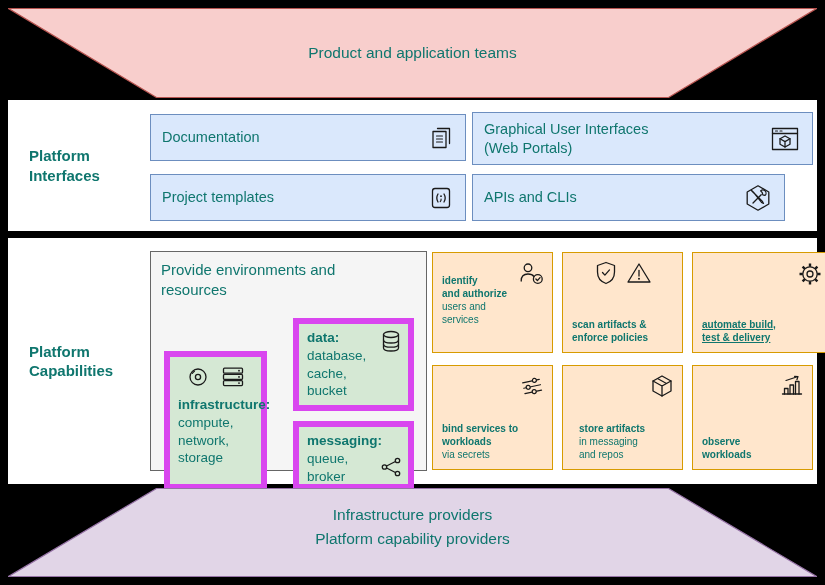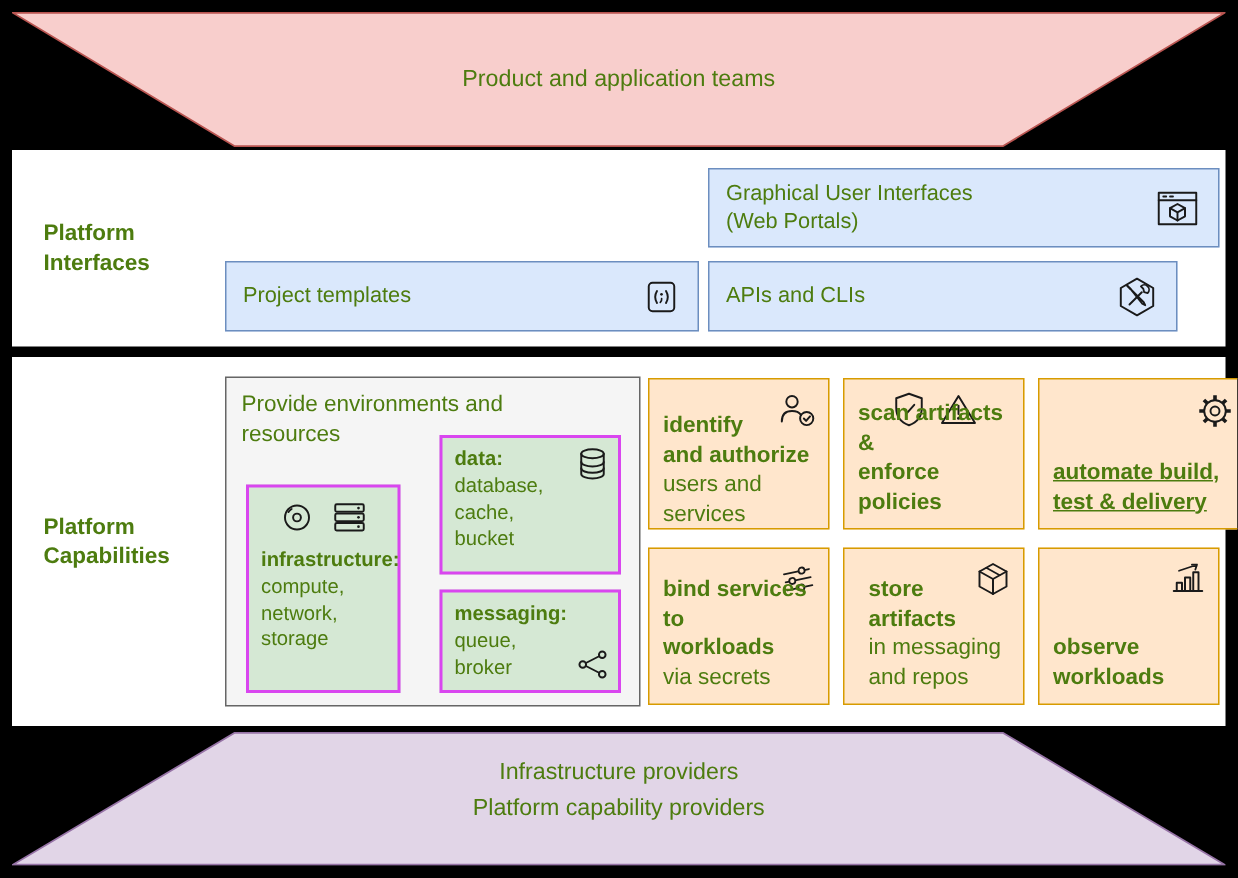--- a/index.html
+++ b/index.html
@@ -1,17 +1,17 @@
 <!DOCTYPE html>
 <html><head>
 <meta charset="utf-8">
 <style>
   html,body { margin:0; padding:0; background:#000; }
   .page { position:relative; width:825px; height:585px; background:#000;
-          font-family:"Liberation Sans", sans-serif; color:#4d7c0f; overflow:hidden; }
+          font-family:"Liberation Sans", sans-serif; color:#0f766e; overflow:hidden; }
 
   .banner { position:absolute; }
   .banner svg { position:absolute; left:0; top:0; }
   .banner-label { position:absolute; inset:0; display:flex; flex-direction:column;
                   align-items:center; justify-content:center; text-align:center;
                   font-size:15.5px; line-height:1.5; }
 
   .band { position:absolute; background:#fff; }
   .side-label { position:absolute; left:21px; top:0; height:100%; width:100px;
                 display:flex; align-items:center; font-weight:700; font-size:15px;
@@ -21,31 +21,31 @@
                display:flex; align-items:center; padding:0 11px; font-size:14.5px;
                line-height:1.25; box-sizing:border-box; }
   .blue-card .icon { margin-left:auto; flex:none; }
 
   .pre { white-space:pre-line; }
 
   .gray-box { position:absolute; background:#f5f5f5; border:1px solid #666;
               box-sizing:border-box; }
   .gray-title { padding:8px 10px 0 10px; font-size:15px; line-height:1.35; }
 
-  .green-box { position:absolute; background:#d5e8d4; border:2px solid #d946ef;
+  .green-box { position:absolute; background:#d5e8d4; border:6px solid #d946ef;
                box-sizing:border-box; font-size:13.5px; line-height:1.32;
-               padding:5px 8px; }
+               padding:5px 8px;margin-top:28px; }
   .g-title { font-weight:700; }
   .icon-row { display:flex; justify-content:center; align-items:center; gap:10px;
               margin:3px 0 7px 0; }
   .corner-icon-tr { position:absolute; top:5px; right:6px; }
   .corner-icon-br { position:absolute; bottom:5px; right:5px; }
 
   .orange-card { position:absolute; background:#ffe6cc; border:1px solid #d79b00;
-                 box-sizing:border-box; font-size:15px; line-height:1.3;
+                 box-sizing:border-box; font-size:10px; line-height:1.3;
                  padding:8px 9px; display:flex; flex-direction:column; }
   .card-icons { position:absolute; top:7px; right:7px; display:flex; gap:8px; }
   .card-icons.center { left:0; right:0; justify-content:center; }
   .o-bold { font-weight:700; }
   .text-top { margin-top:13px; position:relative; }
   .text-bottom { margin-top:auto; position:relative; }
 
   .icon { display:inline-block; line-height:0; }
   svg { display:block; }
 </style>
@@ -57,20 +57,30 @@
   <div class="banner" style="left:8px; top:8px; width:809px; height:90px;">
     <svg width="809" height="90">
       <polygon points="0.5,0.5 808.5,0.5 660.5,89.5 148.5,89.5" fill="#f8cecc" stroke="#b85450" stroke-width="1.2"></polygon>
     </svg>
     <div class="banner-label">Product and application teams</div>
   </div>
 
   <div class="band" style="left:8px; top:100px; width:809px; height:131px;">
     <div class="side-label">Platform Interfaces</div>
 
+    <div class="blue-card" style="left:142px; top:14px; width:316px; height:47px;">
+      <span>Documentation</span>
+      <span class="icon">
+        <svg width="26" height="26" viewBox="0 0 26 26" fill="none" stroke="#1a1a1a" stroke-width="1.3" stroke-linecap="round" stroke-linejoin="round">
+          <path d="M9.5 3.5 H21.5 V18.5"></path>
+          <rect x="5" y="6.5" width="13" height="16"></rect>
+          <path d="M8.5 11 h6 M8.5 14 h6 M8.5 17 h6" stroke-width="1.1"></path>
+        </svg>
+      </span>
+    </div>
 
     <div class="blue-card" style="left:464px; top:12px; width:341px; height:53px;">
       <span class="pre">Graphical User Interfaces
 (Web Portals)</span>
       <span class="icon">
         <svg width="32" height="30" viewBox="0 0 32 30" fill="none" stroke="#1a1a1a" stroke-width="1.3" stroke-linecap="round" stroke-linejoin="round">
           <rect x="3.5" y="4.5" width="25" height="21"></rect>
           <path d="M3.5 9.5 H28.5"></path>
           <path d="M6.5 7 h2 M11 7 h2" stroke-width="1.2"></path>
           <path d="M16 12 l5 2.8 v5.4 l-5 2.8 -5 -2.8 v-5.4 z"></path>

